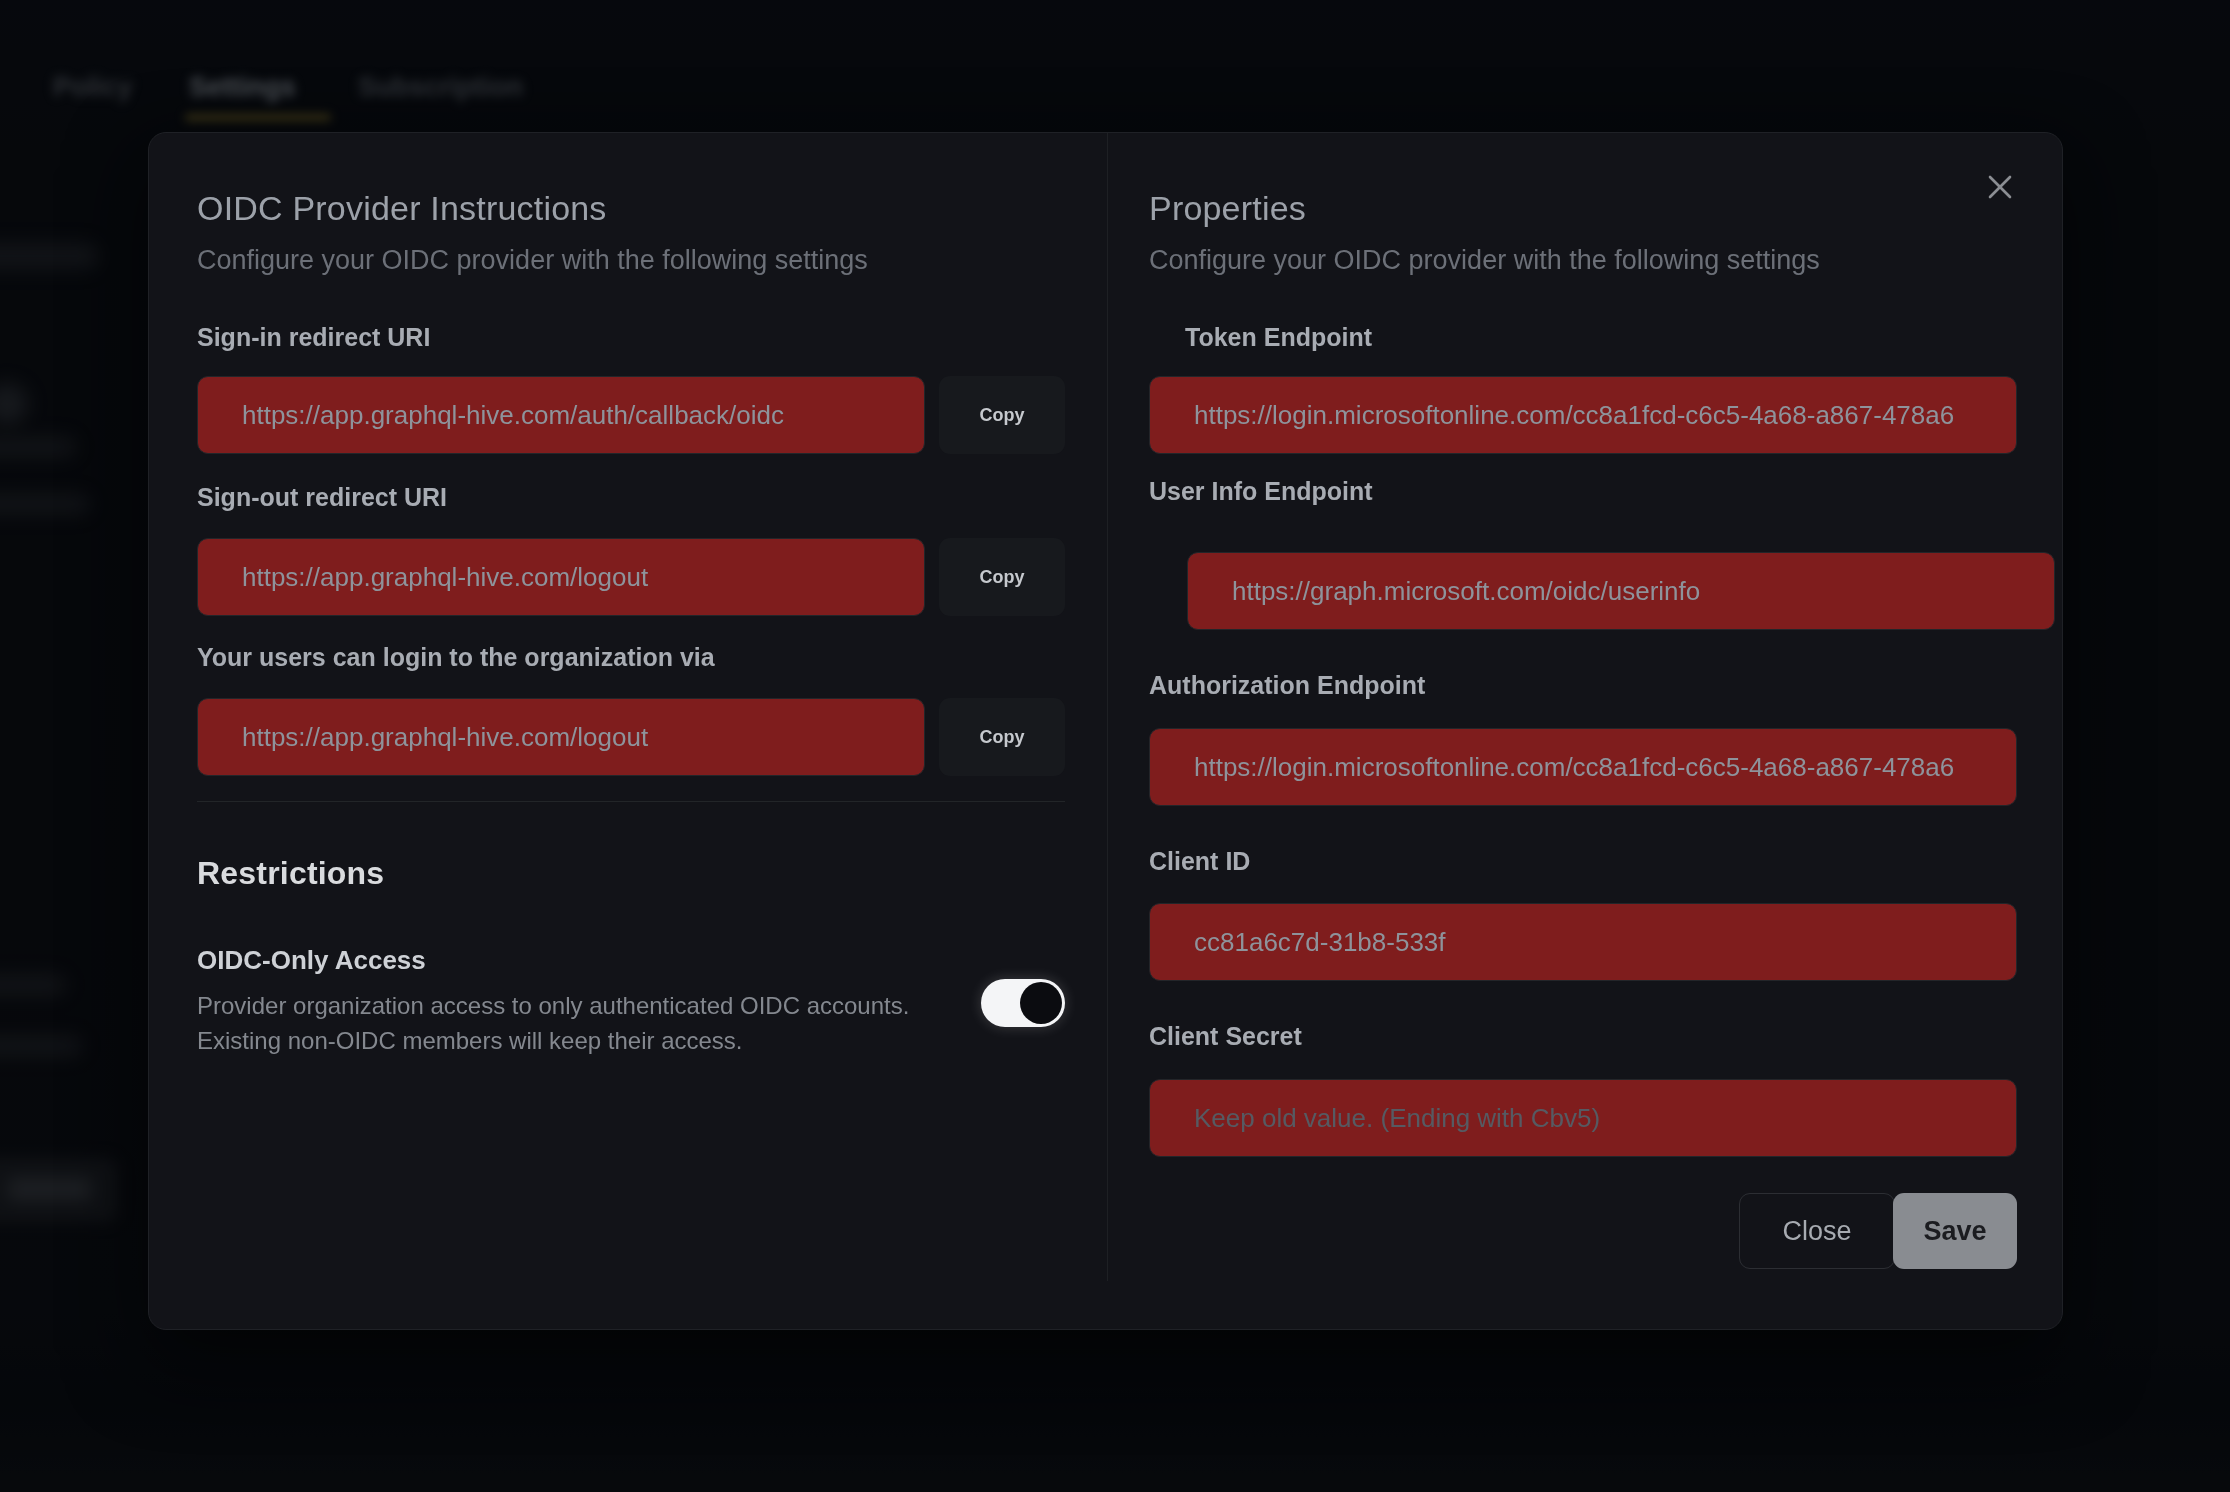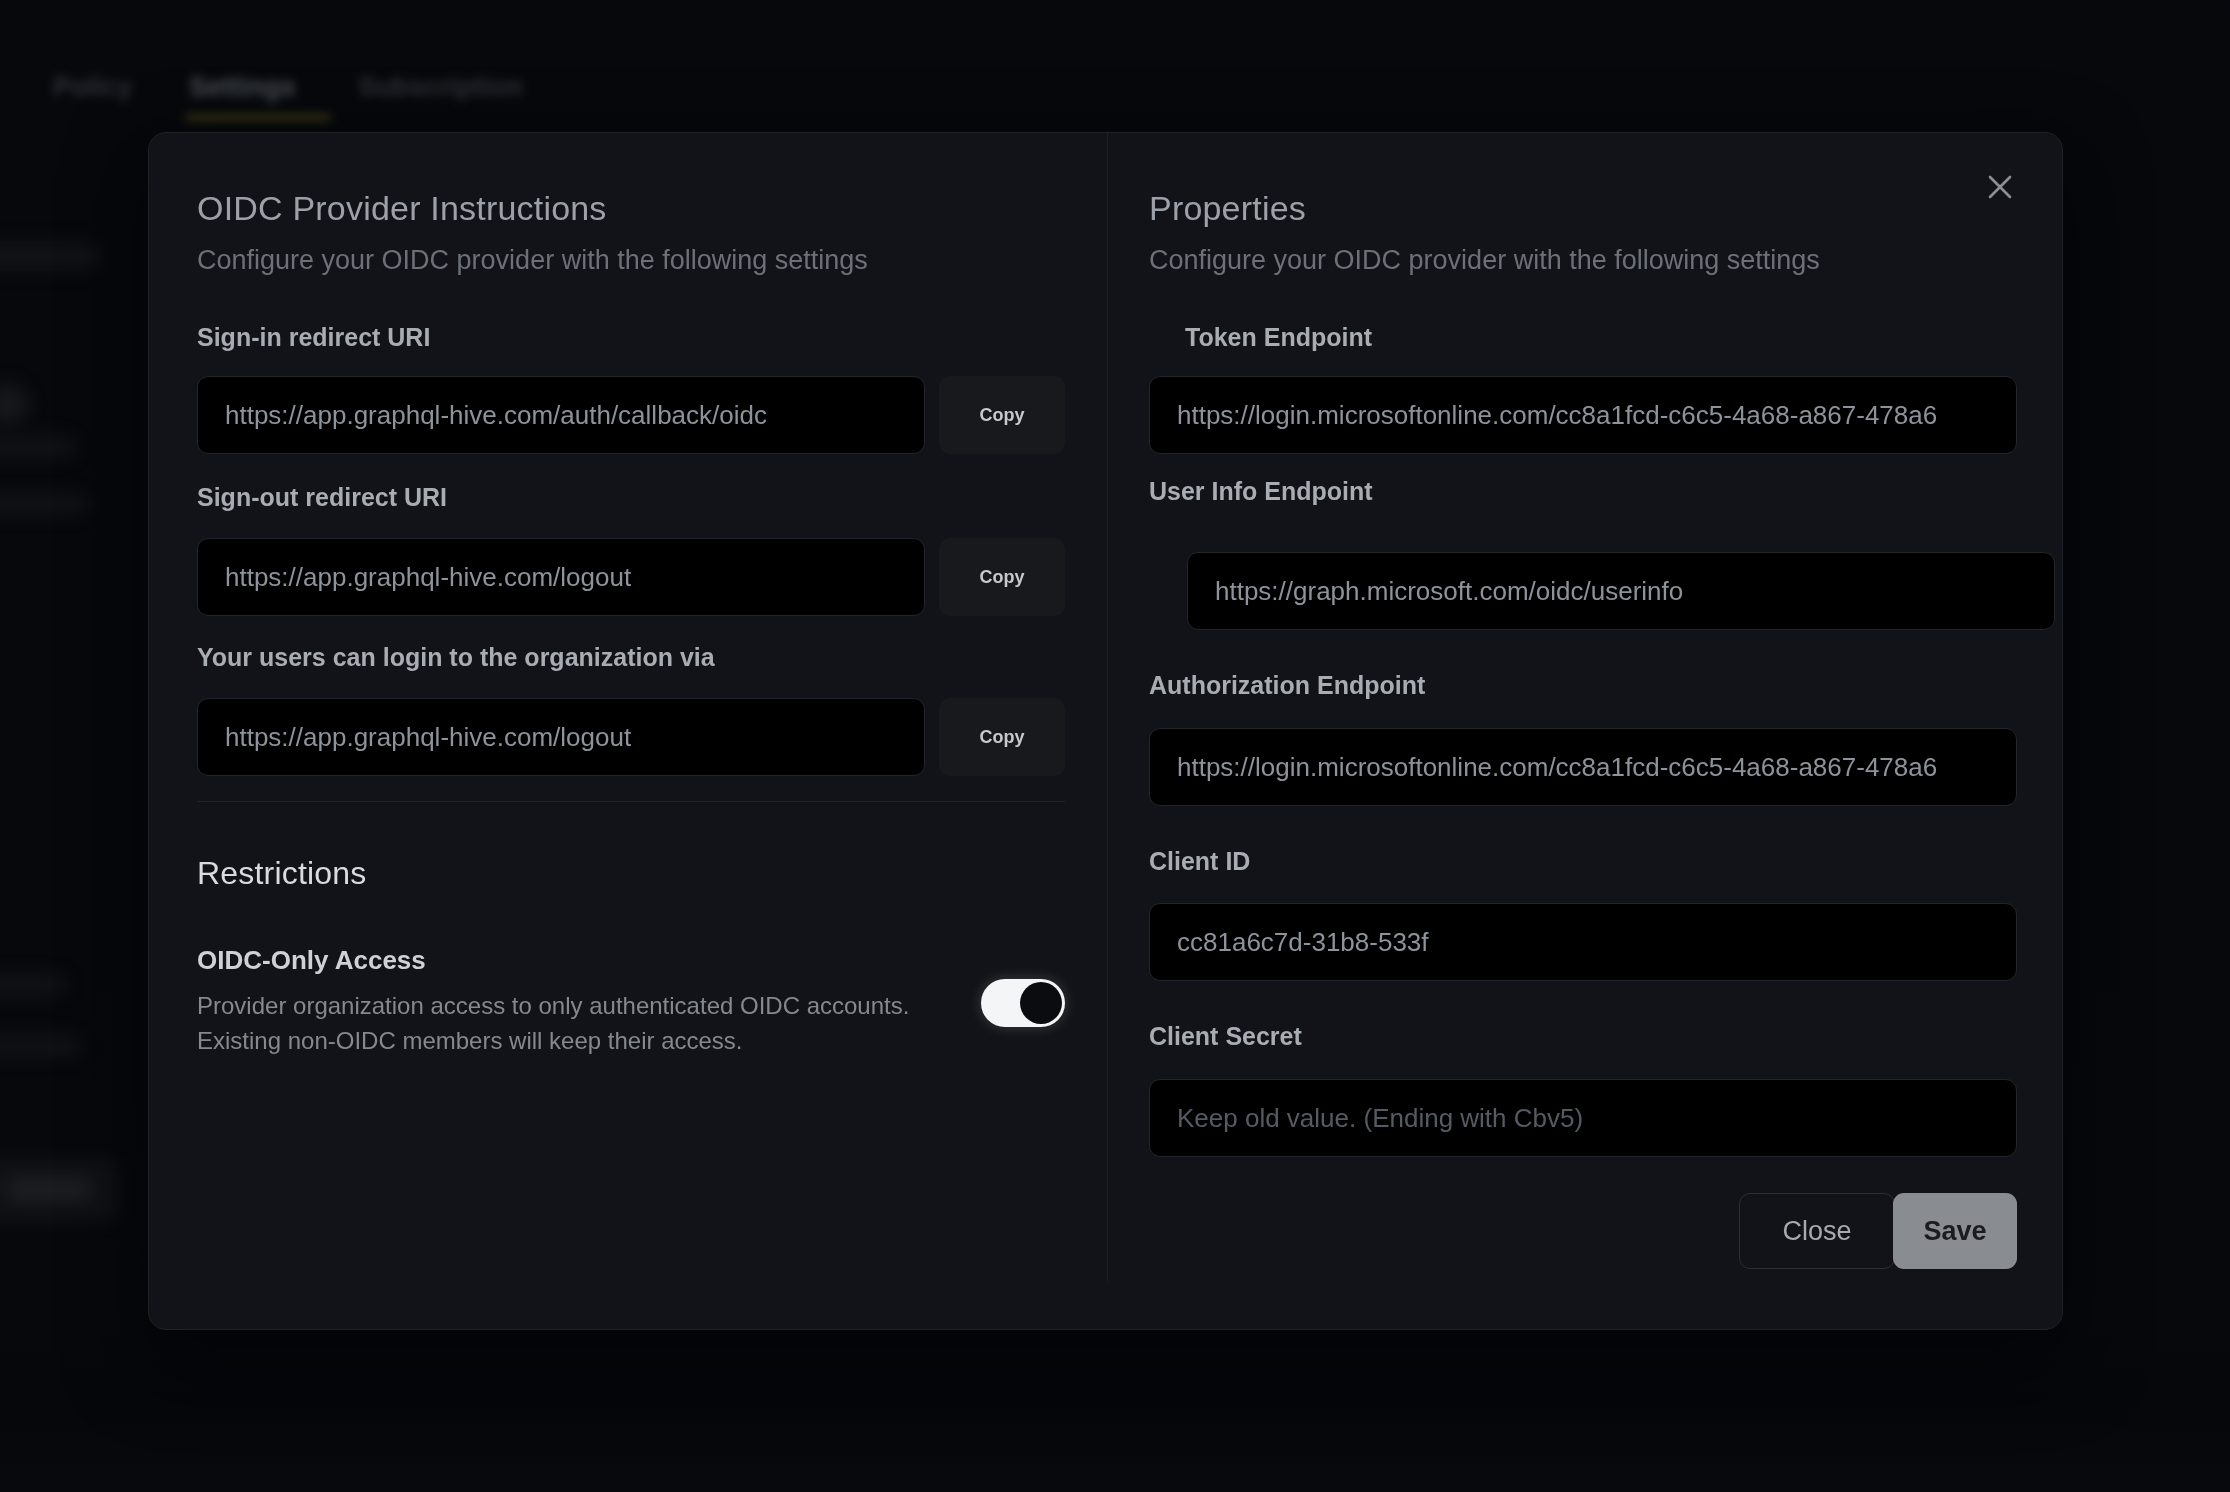--- a/index.html
+++ b/index.html
@@ -26,28 +26,28 @@
   .modal{position:absolute;left:148px;top:132px;width:1915px;height:1198px;background:#121318;
     border:1px solid #1f2126;border-radius:18px;box-shadow:0 30px 80px rgba(0,0,0,.6);}
   .vdivider{position:absolute;left:958px;top:0;width:1px;height:1148px;background:#1e2024;}
   .close-btn{position:absolute;right:34px;top:26px;width:56px;height:56px;display:flex;align-items:center;
     justify-content:center;cursor:pointer;border-radius:8px;}
 
   .col-title{position:absolute;font-size:34px;font-weight:500;color:#9ca1a9;letter-spacing:.2px;}
   .col-sub{position:absolute;font-size:27px;font-weight:400;color:#6c7078;}
 
   .fld-label{position:absolute;font-size:25px;font-weight:600;color:#a8acb3;}
-  .fld-input{position:absolute;height:78px;background:#000000;border:1px solid #232529;border-radius:11px;
-    color:#8e939b;font-size:26px;padding:0 27px;outline:none;}
+  .fld-input{position:absolute;height:78px;background:#7f1d1d;border:1px solid #232529;border-radius:11px;
+    color:#8e939b;font-size:26px;padding:0 44px;outline:none;}
   .fld-input::placeholder{color:#565a62;}
   .copy-btn{position:absolute;width:126px;height:78px;background:#17191d;border:none;border-radius:11px;
     color:#c6c9ce;font-size:18px;font-weight:600;cursor:pointer;}
 
   .hdivider{position:absolute;left:48px;top:668px;width:868px;height:1px;background:#222528;}
-  .restr-title{position:absolute;left:48px;top:722px;font-size:32px;font-weight:400;color:#d9dbde;letter-spacing:.2px;}
+  .restr-title{position:absolute;left:48px;top:722px;font-size:32px;font-weight:700;color:#d9dbde;letter-spacing:.2px;}
   .restr-name{position:absolute;left:48px;top:812px;font-size:26px;font-weight:700;color:#ced1d6;}
   .restr-desc{position:absolute;left:48px;font-size:24px;font-weight:400;color:#84888f;line-height:35px;}
 
   .toggle{position:absolute;left:832px;top:846px;width:84px;height:48px;border-radius:24px;background:#f4f5f7;
     cursor:pointer;box-shadow:0 0 14px rgba(255,255,255,.18);}
   .toggle .knob{position:absolute;right:3px;top:3px;width:42px;height:42px;border-radius:50%;background:#0b0c10;}
 
   .footer-btn{position:absolute;top:1060px;height:76px;border-radius:11px;font-size:27px;cursor:pointer;}
   .btn-close{left:1590px;width:156px;background:transparent;border:1px solid #2c2e33;color:#a7abb1;font-weight:500;}
   .btn-save{left:1744px;width:124px;background:#898c91;border:none;color:#1b1c20;font-weight:600;}

